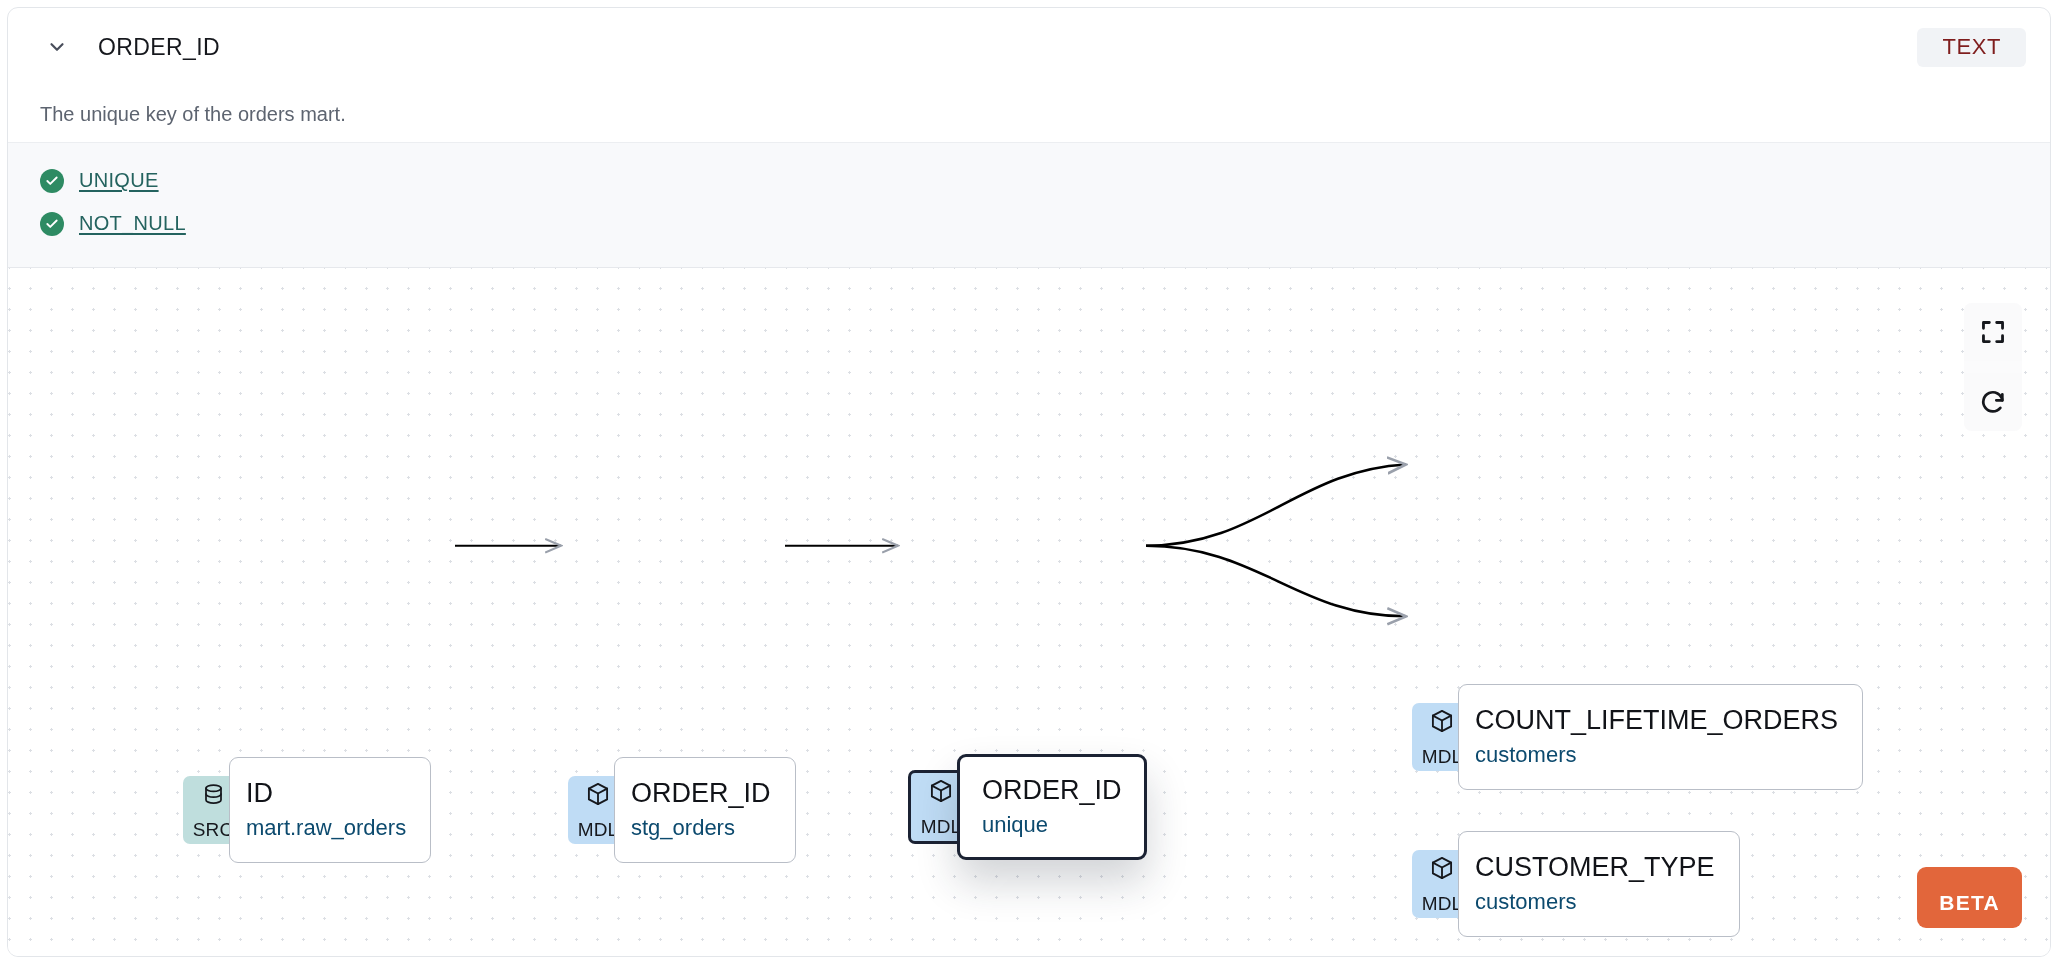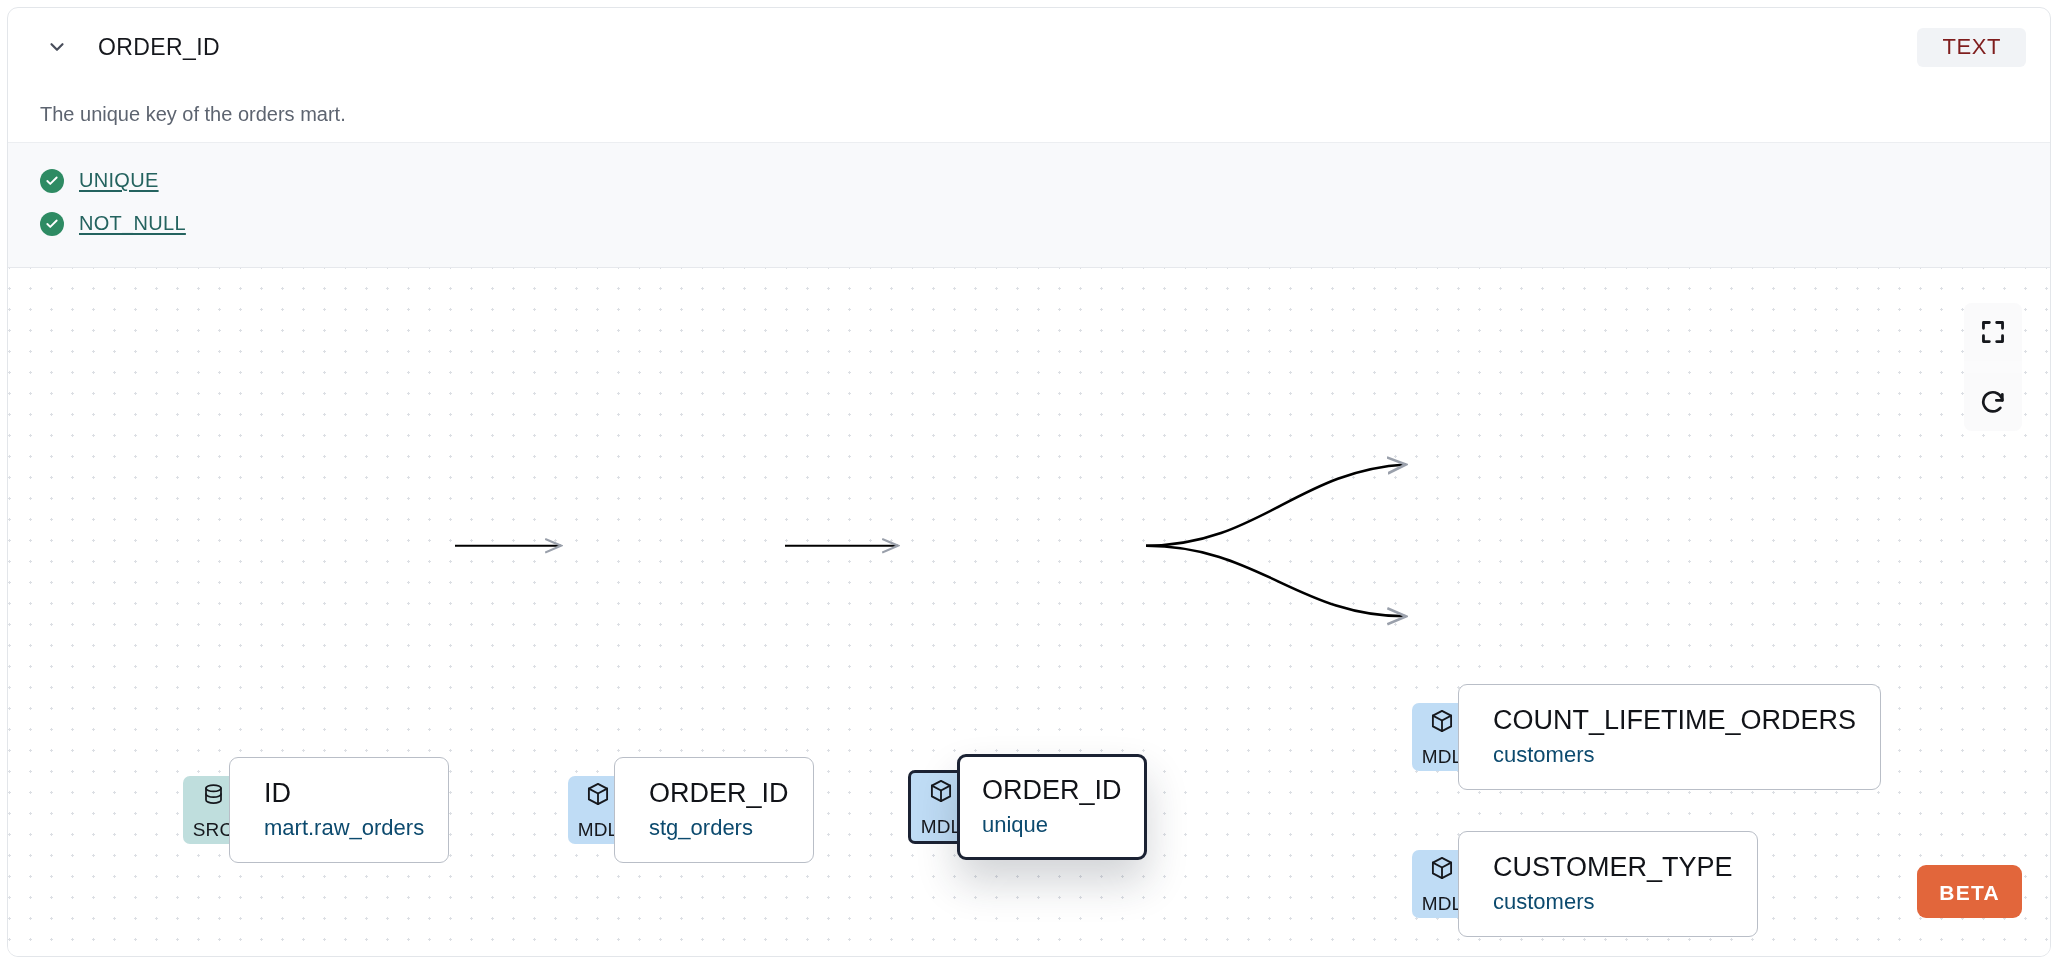--- a/index.html
+++ b/index.html
@@ -160,21 +160,21 @@
     line-height: 1;
     margin-top: 3px;
   }
   .node-card {
     position: relative;
     z-index: 2;
     background: #ffffff;
     border: 1px solid #b9bec7;
     border-radius: 9px;
     margin-left: -14px;
-    padding: 13px 24px 14px 34px;
+    padding: 13px 24px 14px 16px;
     display: flex;
     flex-direction: column;
     justify-content: center;
     min-height: 106px;
   }
   .node-name {
     font-size: 27px;
     color: #111318;
     line-height: 1.18;
     white-space: nowrap;
@@ -222,27 +222,27 @@
     border: none;
     padding: 0;
   }
   .ctrl-btn + .ctrl-btn { margin-top: 12px; }
   .ctrl-btn svg { display: block; }
 
   
   .beta {
     position: absolute;
     right: 28px;
-    bottom: 38px;
+    bottom: 28px;
     background: #e2663b;
     color: #ffffff;
     font-size: 21px;
     font-weight: bold;
     letter-spacing: 1.3px;
-    padding: 16px 22px 13px;
+    padding: 24px 22px 13px;
     border-radius: 9px;
     z-index: 5;
     cursor: pointer;
   }
 </style>
 </head>
 <body>
 
 <div id="root">
   <div class="panel">

